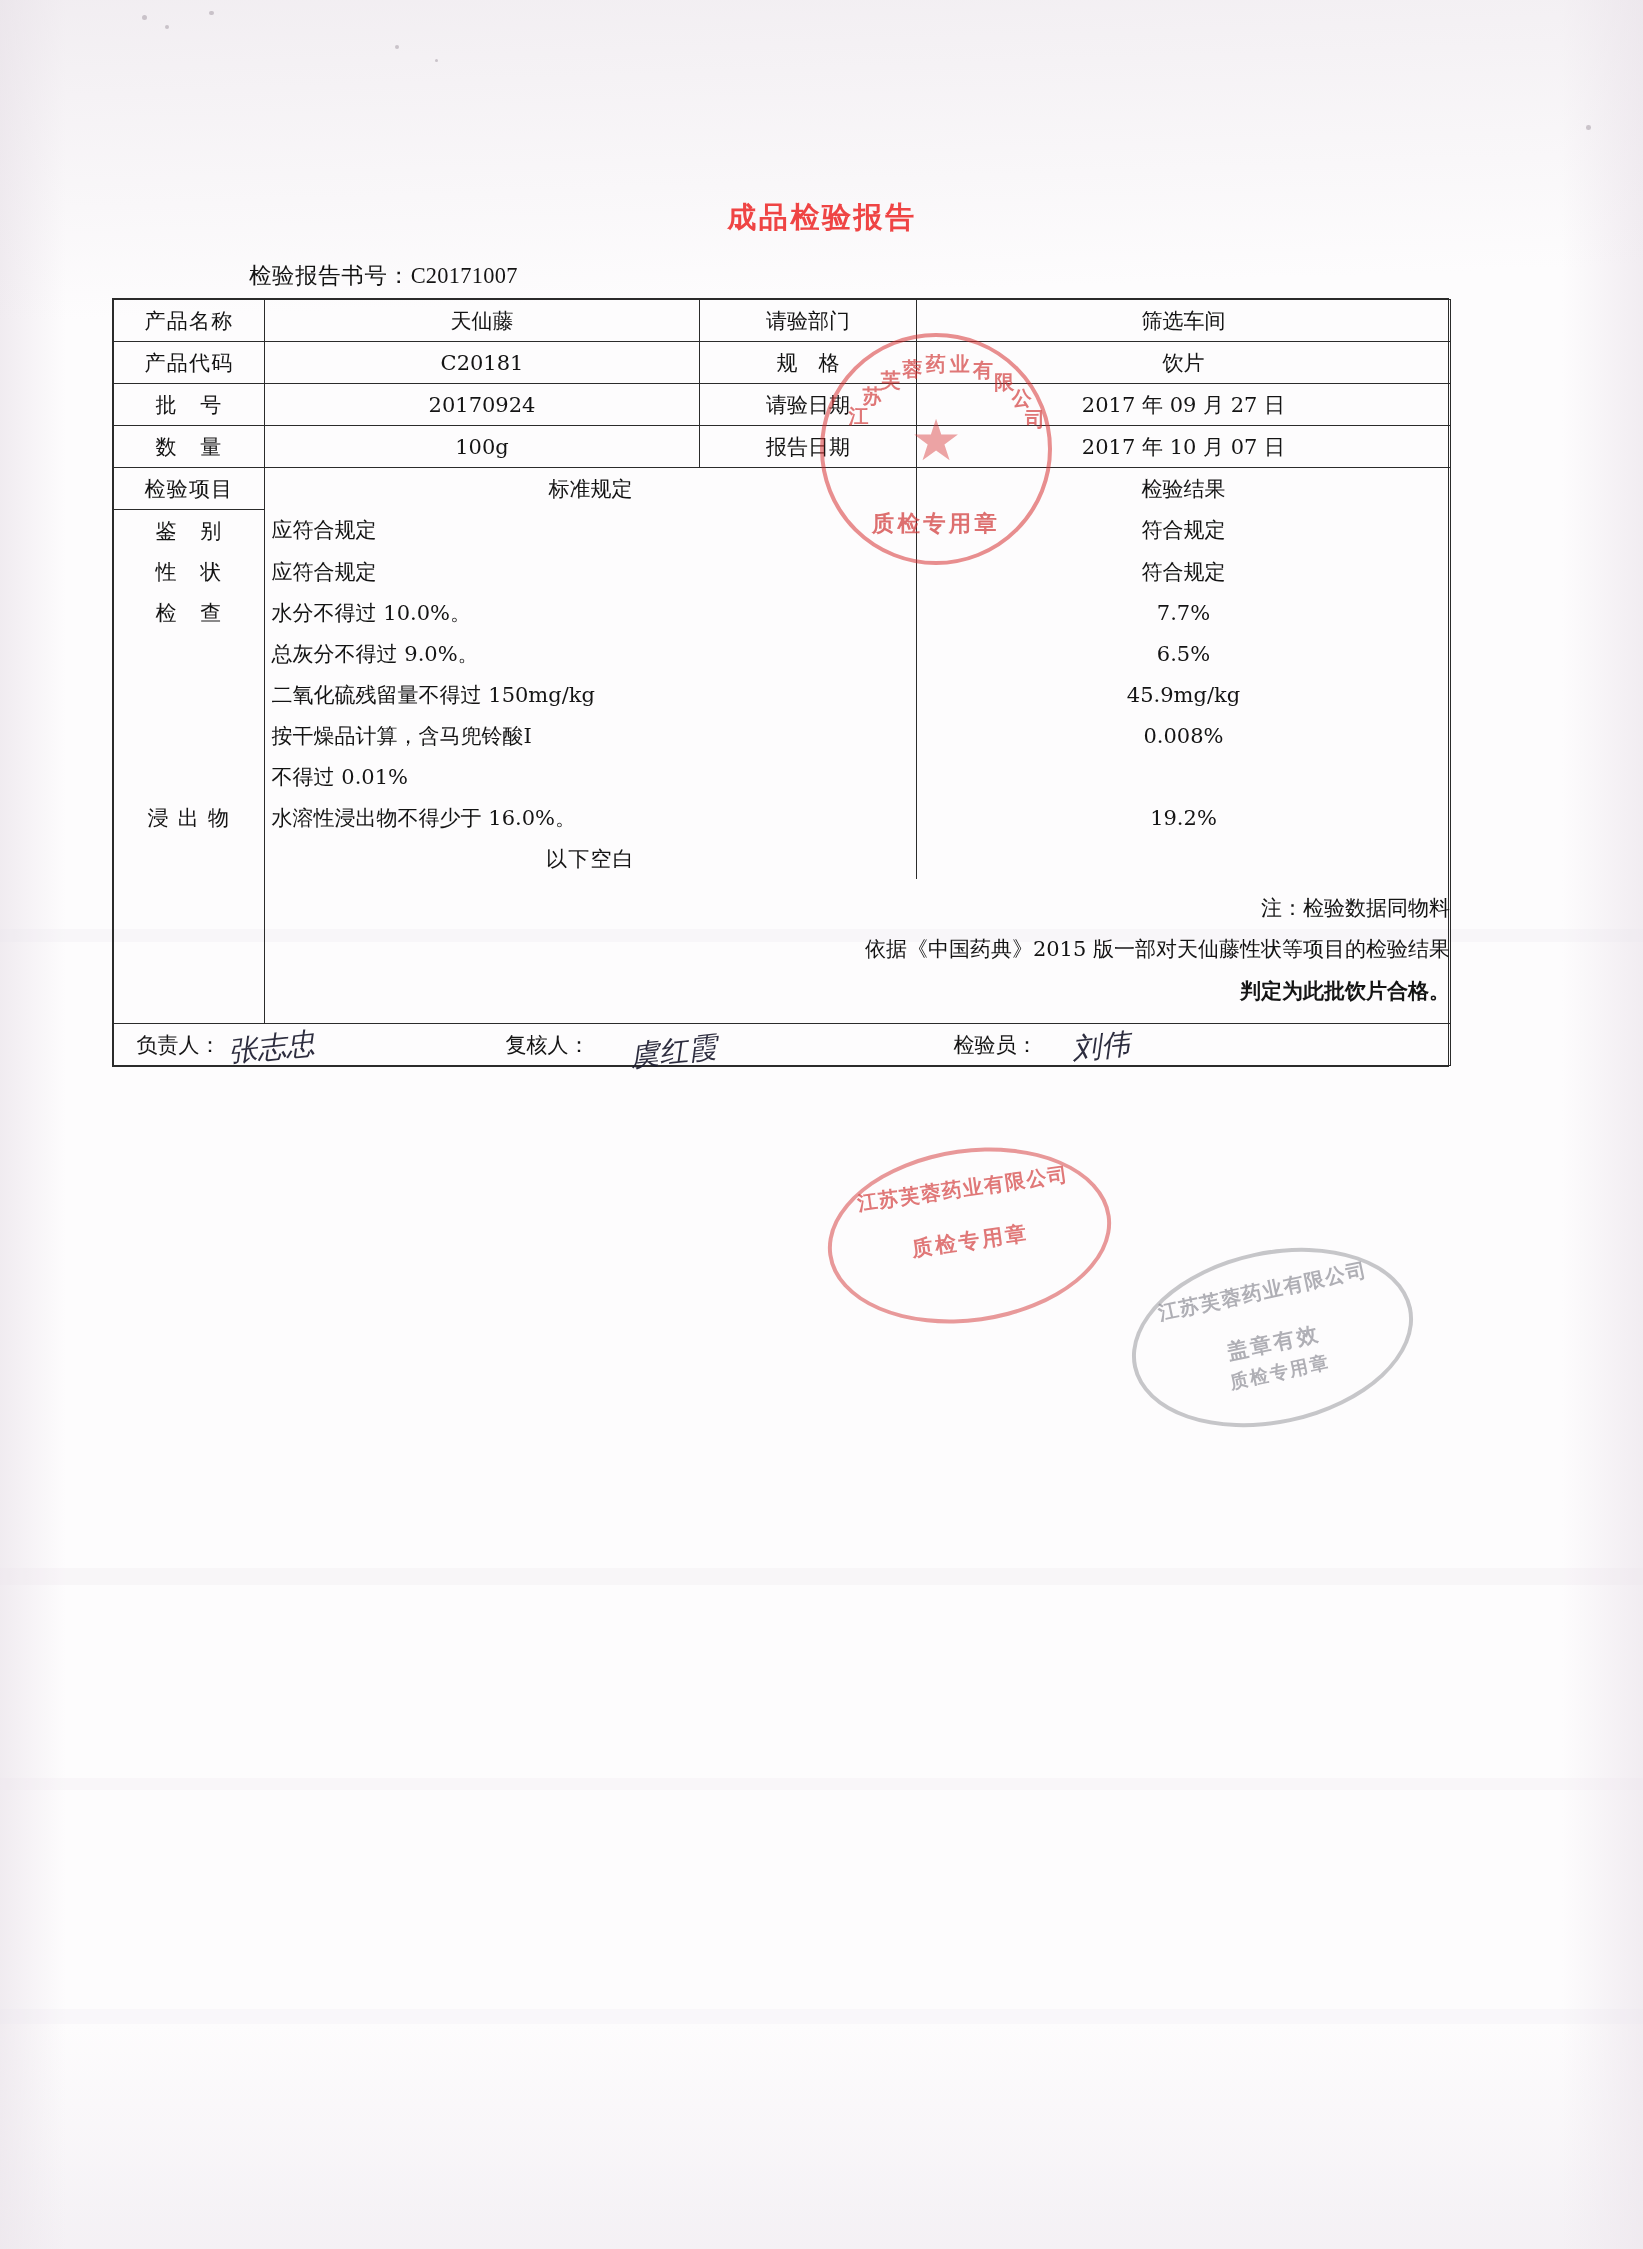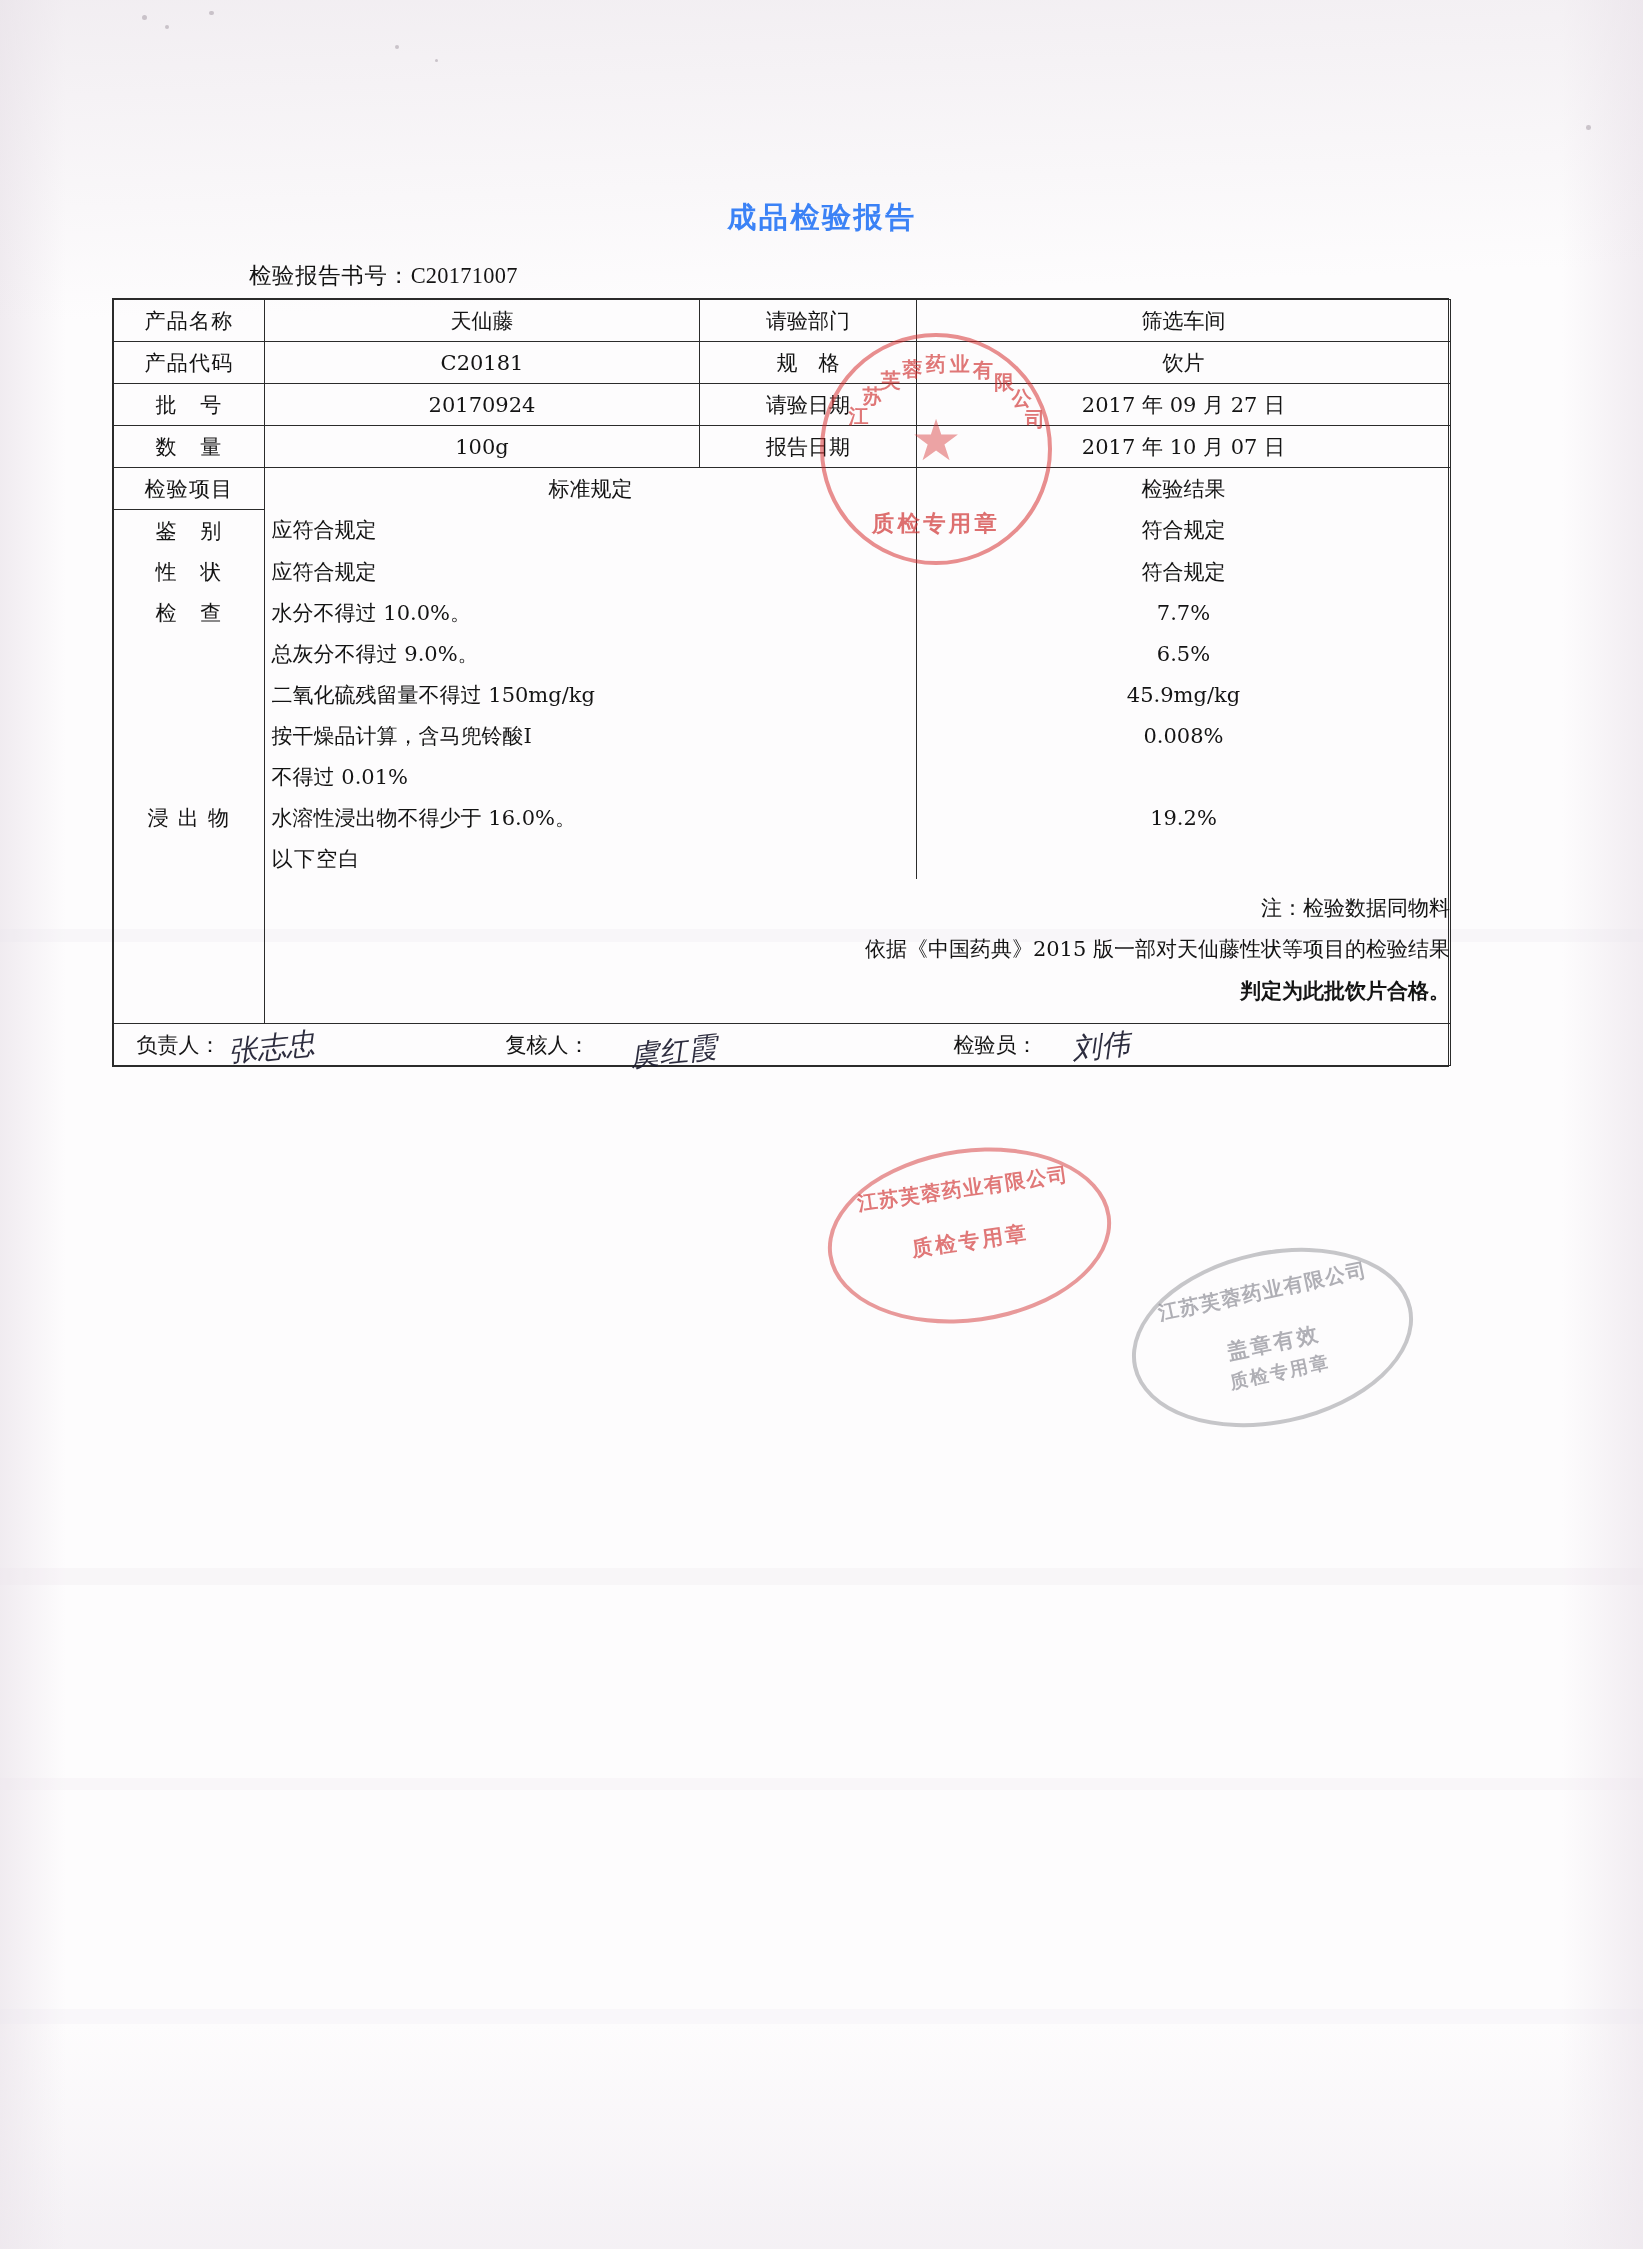--- a/index.html
+++ b/index.html
@@ -54,21 +54,21 @@
   .doc-title {
     position: absolute;
     left: 0;
     top: 198px;
     width: 1644px;
     text-align: center;
     font-size: 29px;
     font-weight: bold;
     letter-spacing: 2.6px;
     font-family: "DejaVu Serif", "Liberation Serif", serif;
-    color: #3b82f6;
+    color: #ef4444;
   }
 
   .report-no {
     position: absolute;
     left: 249px;
     top: 260px;
     font-size: 22.4px;
     letter-spacing: 0.7px;
     color: #141414;
     font-family: "DejaVu Serif", "Liberation Serif", serif;
@@ -112,21 +112,21 @@
 
   
   table.main td.nb-t { border-top: none; }
   table.main td.nb-b { border-bottom: none; }
   table.main td.nb-tb { border-top: none; border-bottom: none; }
 
   .item-row td { height: 51px; }
   .tall td { height: 61px; }
 
   .blank-note {
-    text-align: left;
+    text-align: center;
     font-size: 21px;
     letter-spacing: 1.3px;
   }
 
   .note-block {
     font-size: 21px;
     line-height: 41px;
     padding: 9.2px 0 12px 22.4px;
     font-family: "DejaVu Serif", "Liberation Serif", serif;
   }

